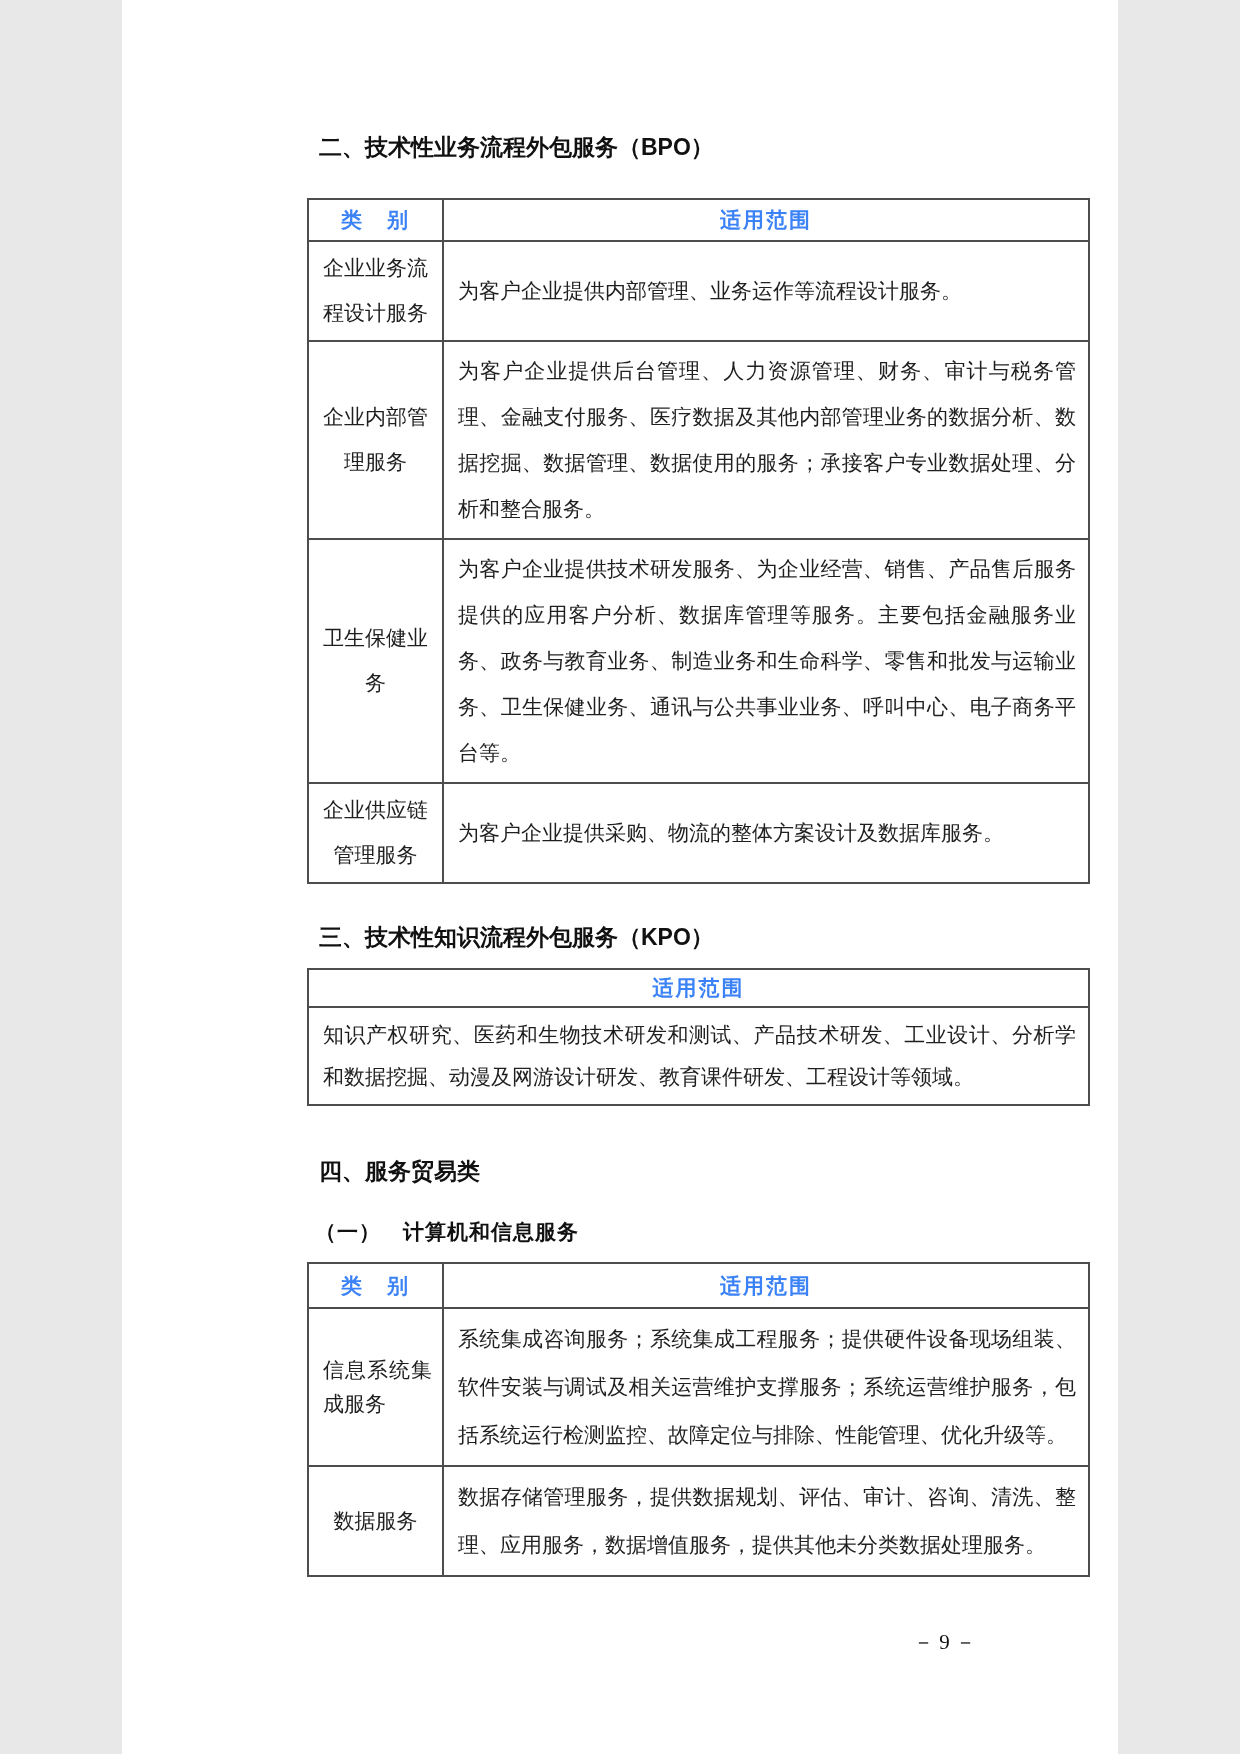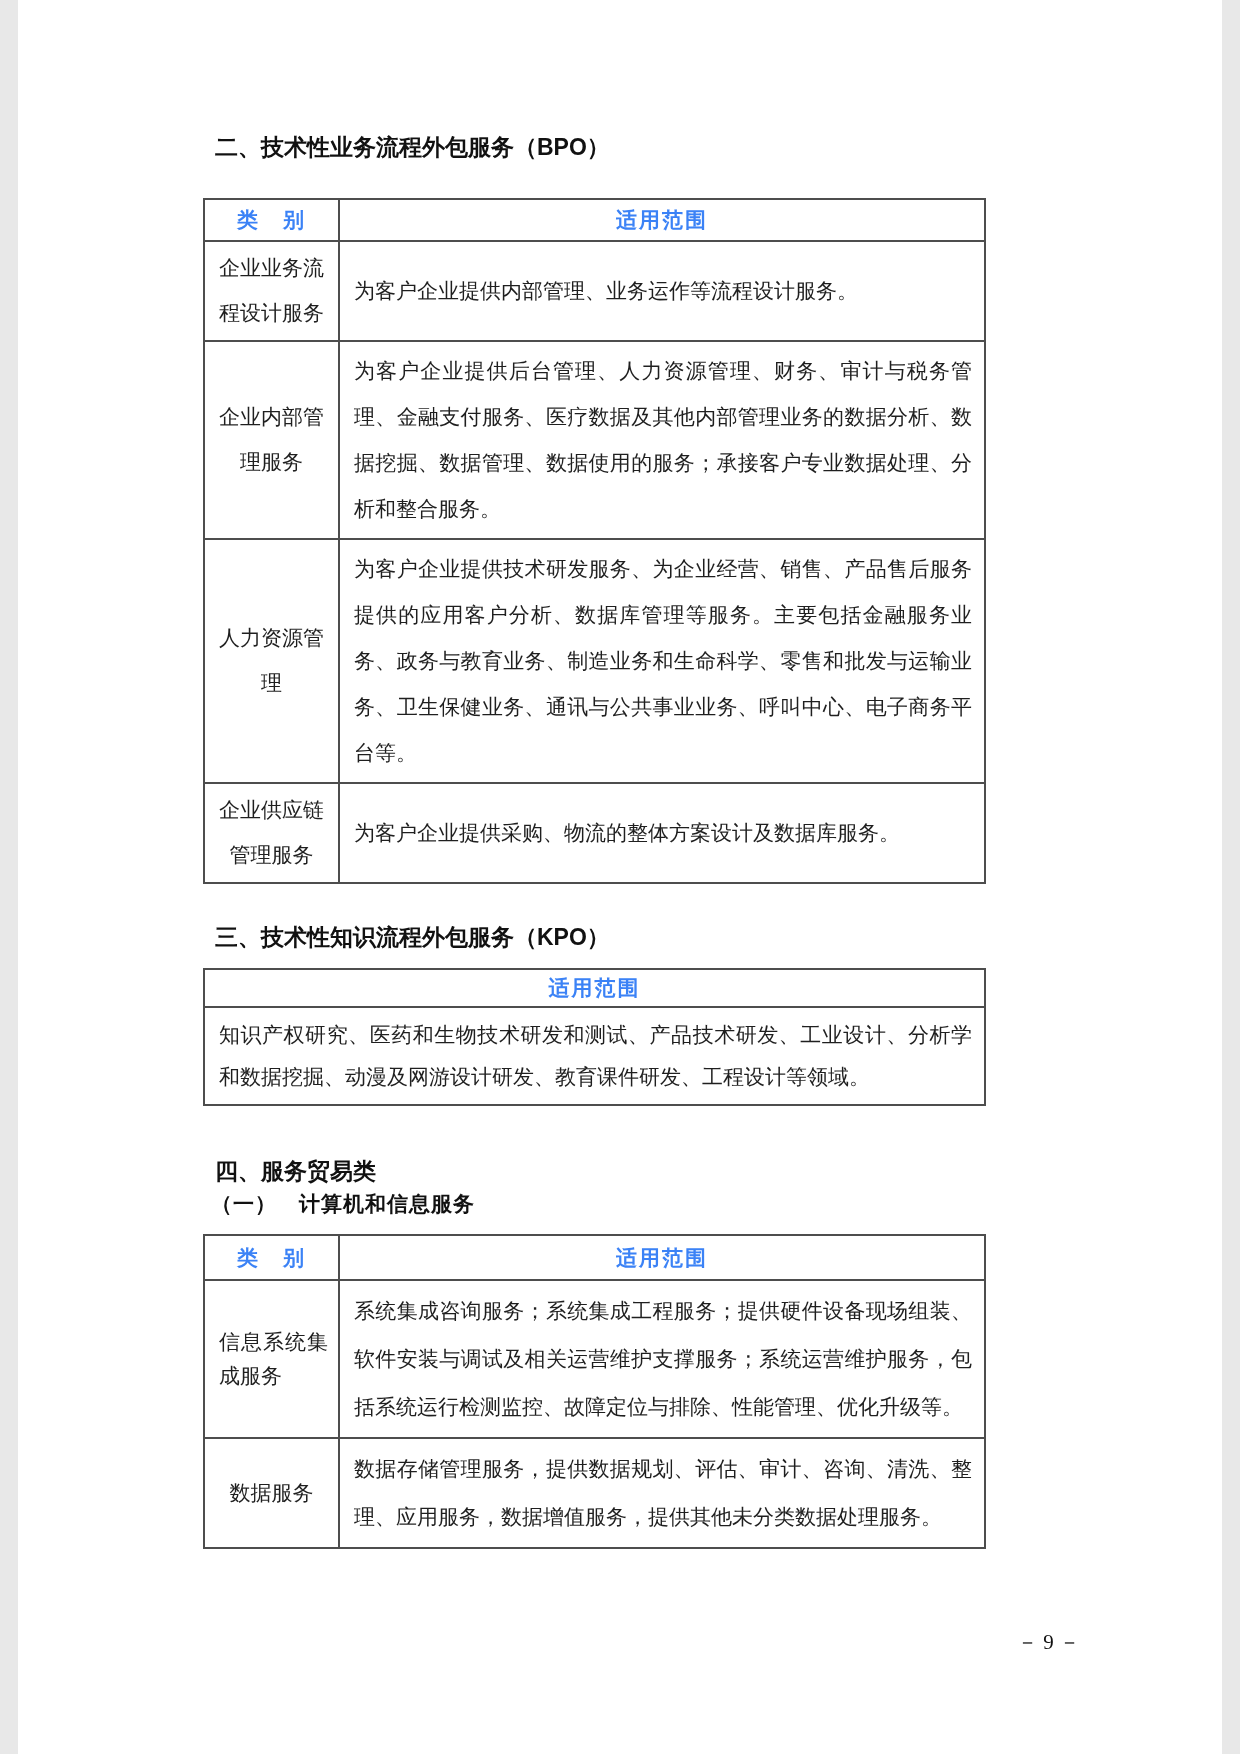--- a/index.html
+++ b/index.html
@@ -1,18 +1,18 @@
 <!DOCTYPE html>
 <html lang="zh"><head>
 <meta charset="utf-8">
 <style>
   html,body{margin:0;padding:0;background:#e8e8e8;}
   .page{
     position:relative;
-    width:1204px;height:1754px;
+    width:996px;height:1754px;
     margin:0 auto;
     background:#ffffff;
     color:#1f1f1f;
     font-family:"Liberation Serif", serif;
     overflow:hidden;
   }
   .content{
     position:absolute;
     left:185px;top:0;
     width:783px;
@@ -26,21 +26,21 @@
     line-height:30px;
   }
   .h-bpo{margin-top:132px;margin-bottom:36px;}
   .h-kpo{margin-top:38px;margin-bottom:16px;}
   .h-trade{margin-top:50px;margin-bottom:0;}
   .subheading{
     font-family:"Liberation Serif", serif;
     font-size:21px;
     font-weight:bold;
     color:#111;
-    margin:4px 0 16px 8px;
+    margin:32px 0 16px 8px;
     line-height:28px;
     letter-spacing:1px;
   }
   table{
     border-collapse:collapse;
     width:783px;
     table-layout:fixed;
     font-size:21px;
   }
   th,td{
@@ -123,21 +123,21 @@
         <tbody>
           <tr>
             <td class="cat">企业业务流程设计服务</td>
             <td class="scope">为客户企业提供内部管理、业务运作等流程设计服务。</td>
           </tr>
           <tr>
             <td class="cat">企业内部管理服务</td>
             <td class="scope">为客户企业提供后台管理、人力资源管理、财务、审计与税务管理、金融支付服务、医疗数据及其他内部管理业务的数据分析、数据挖掘、数据管理、数据使用的服务；承接客户专业数据处理、分析和整合服务。</td>
           </tr>
           <tr>
-            <td class="cat">人力资源管理</td>
+            <td class="cat">卫生保健业务</td>
             <td class="scope">为客户企业提供技术研发服务、为企业经营、销售、产品售后服务提供的应用客户分析、数据库管理等服务。主要包括金融服务业务、政务与教育业务、制造业务和生命科学、零售和批发与运输业务、卫生保健业务、通讯与公共事业业务、呼叫中心、电子商务平台等。</td>
           </tr>
           <tr>
             <td class="cat">企业供应链管理服务</td>
             <td class="scope">为客户企业提供采购、物流的整体方案设计及数据库服务。</td>
           </tr>
         </tbody>
       </table>
     </section>
 

